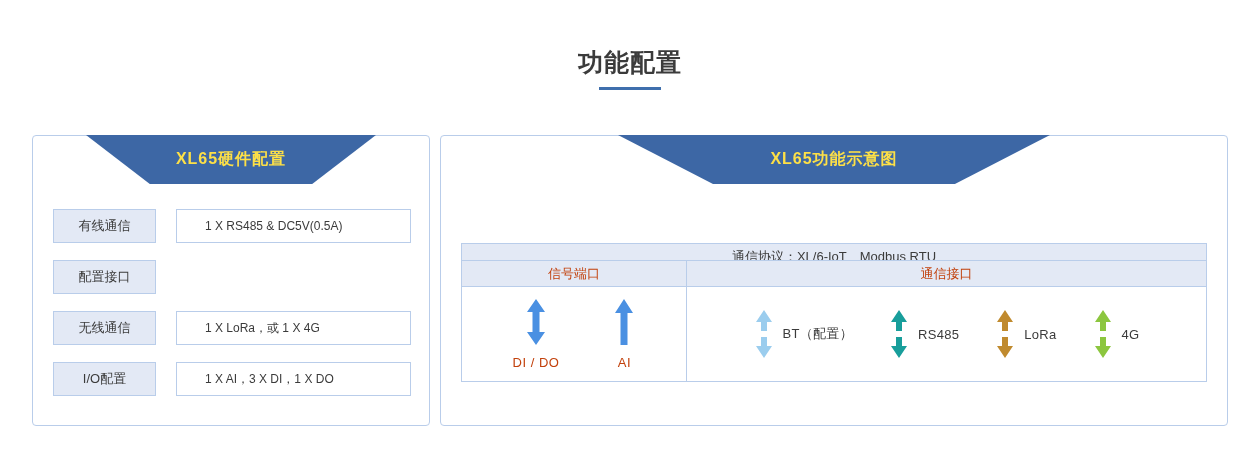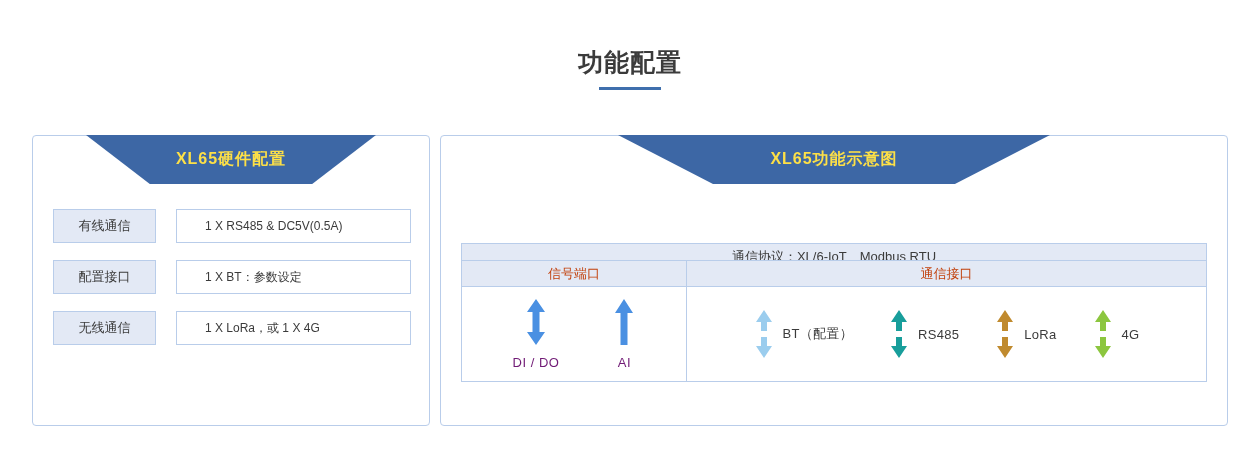--- a/index.html
+++ b/index.html
@@ -178,21 +178,21 @@
   
   .sig-item {
     display: flex;
     flex-direction: column;
     align-items: center;
     justify-content: center;
   }
   .sig-label {
     margin-top: 9px;
     font-size: 13px;
-    color: #701a75;
+    color: #c2410c;
     letter-spacing: .5px;
   }
 
   
   .comm-item {
     display: flex;
     flex-direction: row;
     align-items: center;
     gap: 9px;
   }
@@ -221,28 +221,31 @@
 
     <div class="spec-list">
 
       <div class="spec-row">
         <div class="spec-key">有线通信</div>
         <div class="spec-val">1 X RS485 &amp; DC5V(0.5A)</div>
       </div>
 
       <div class="spec-row">
         <div class="spec-key">配置接口</div>
-        <div class="spec-val">1 X BT：参数设定</div>
       </div>
 
       <div class="spec-row">
         <div class="spec-key">无线通信</div>
         <div class="spec-val">1 X LoRa，或 1 X 4G</div>
       </div>
 
+      <div class="spec-row">
+        <div class="spec-key">I/O配置</div>
+        <div class="spec-val">1 X AI，3 X DI，1 X DO</div>
+      </div>
 
     </div>
   </div>
 
   <div class="panel panel-right">
     <div class="banner banner-right">
       <span>XL65功能示意图</span>
     </div>
 
     <div class="protocol-bar">

